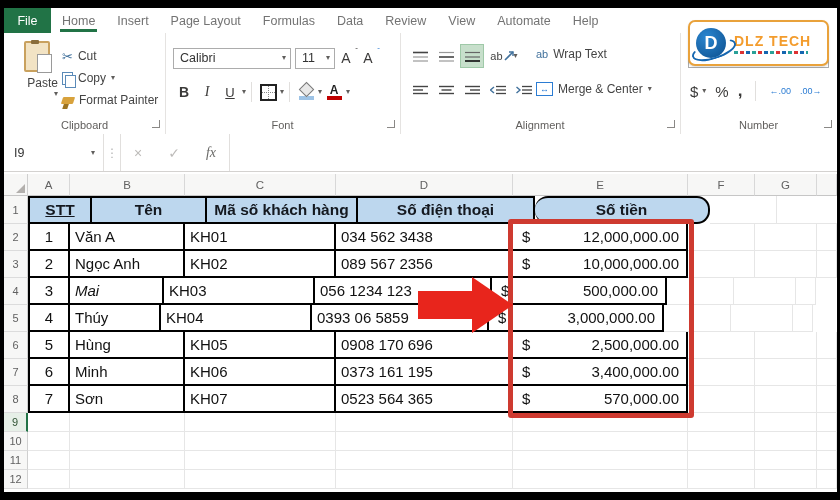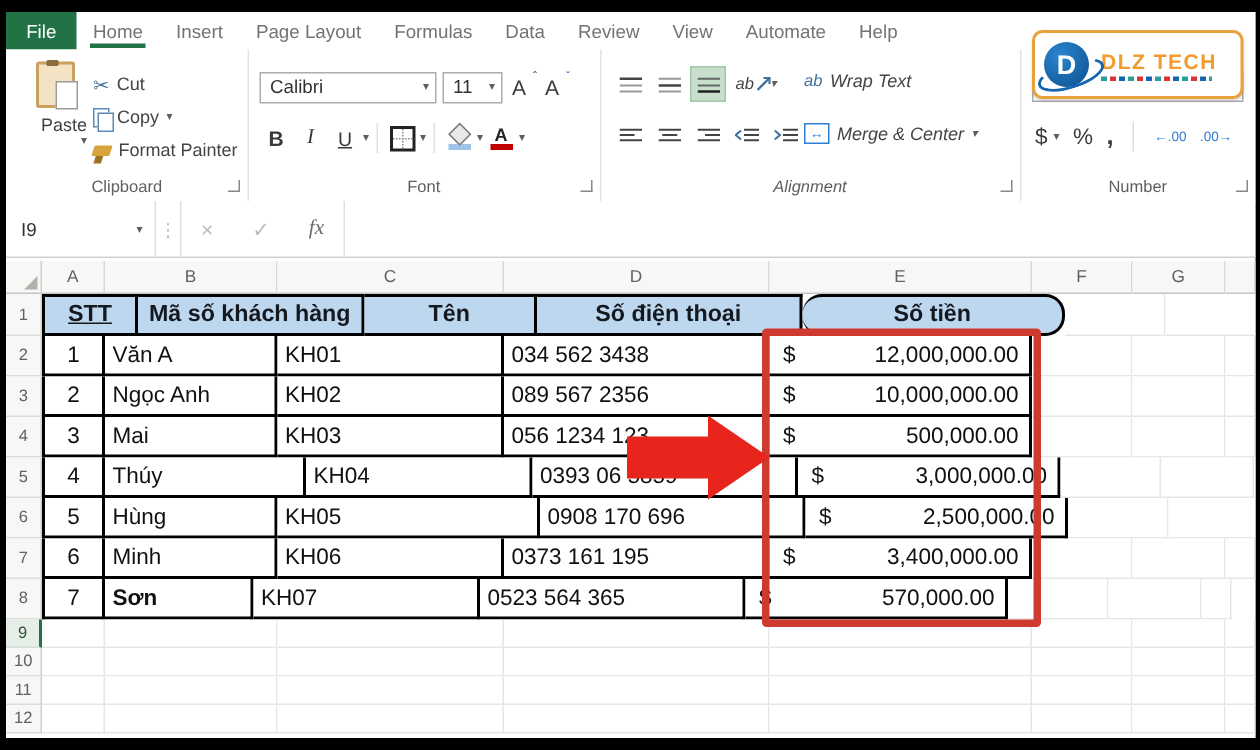--- a/index.html
+++ b/index.html
@@ -57,21 +57,21 @@
   .ico-fill{display:flex;flex-direction:column;align-items:center;}
   .ico-fill .tip{width:9px;height:9px;border:1.5px solid #7a7a7a;transform:rotate(45deg);margin-bottom:1px;background:#e8e8e8;}
   .cbar{width:15px;height:4px;}
   .fill-bar{background:#9dc3e6;}
   .fontcol{display:flex;flex-direction:column;align-items:center;line-height:1;}
   .fontcol .a{font-weight:bold;font-size:12px;color:#222;}
   .red-bar{background:#c00000;}
   .vsep{width:1px;height:20px;background:#e1dfdd;margin:0 4px;}
 
   
-  .g-align{left:396px;width:280px;font-style:italic;}
+  .g-align{left:396px;width:280px;}
   .al-row1{position:absolute;left:8px;top:11px;display:flex;align-items:center;gap:2px;}
   .al-row2{position:absolute;left:8px;top:45px;display:flex;align-items:center;gap:2px;}
   .abtn{width:24px;height:24px;display:flex;align-items:center;justify-content:center;}
   .abtn.selected{background:#c7dfcb;border:1px solid #9fc9a8;box-sizing:border-box;}
   .wrap-btn{position:absolute;left:136px;top:14px;display:flex;align-items:center;gap:5px;}
   .merge-btn{position:absolute;left:136px;top:49px;display:flex;align-items:center;gap:5px;}
   .ico-ab{font-size:11px;color:#444;}
   .ico-merge{width:15px;height:12px;border:1px solid #2b7cd3;display:flex;align-items:center;justify-content:center;color:#2b7cd3;font-size:9px;}
 
   
@@ -359,22 +359,22 @@
           <div class="sh-col" style="width: 151px;">C</div>
           <div class="sh-col" style="width: 177px;">D</div>
           <div class="sh-col" style="width: 175px;">E</div>
           <div class="sh-col" style="width: 67px;">F</div>
           <div class="sh-col" style="width: 62px;">G</div>
           <div class="sh-col" style="width: 20px;"></div>
         </div>
         <div class="sh-row" style="height: 28px;">
           <div class="sh-rowhdr" style="width: 24px;">1</div>
           <div class="t-cell th first" style="width: 64px; text-decoration: underline;">STT</div>
+          <div class="t-cell th" style="width: 115px;">Tên</div>
           <div class="t-cell th" style="width: 151px;">Mã số khách hàng</div>
-          <div class="t-cell th" style="width: 115px;">Tên</div>
           <div class="t-cell th" style="width: 177px;">Số điện thoại</div>
           <div class="t-cell th" style="width: 175px; border-radius: 13px;">Số tiền</div>
           <div class="g-cell" style="width: 67px;"></div>
           <div class="g-cell" style="width: 62px;"></div>
           <div class="g-cell" style="width: 20px;"></div>
         </div>
         <div class="sh-row" style="height: 27px;">
           <div class="sh-rowhdr" style="width: 24px;">2</div>
           <div class="t-cell c-stt first" style="width: 42px;">1</div>
           <div class="t-cell c-name" style="width: 115px;">Văn A</div>
@@ -398,50 +398,50 @@
             <span>$</span>
             <span>10,000,000.00</span>
           </div>
           <div class="g-cell" style="width: 67px;"></div>
           <div class="g-cell" style="width: 62px;"></div>
           <div class="g-cell" style="width: 20px;"></div>
         </div>
         <div class="sh-row" style="height: 27px;">
           <div class="sh-rowhdr" style="width: 24px;">4</div>
           <div class="t-cell c-stt first" style="width: 42px;">3</div>
-          <div class="t-cell c-name" style="width: 115px;">Mai</div>
+          <div class="t-cell c-name" style="width: 94px; font-style: italic;">Mai</div>
           <div class="t-cell c-code" style="width: 151px;">KH03</div>
           <div class="t-cell c-phone" style="width: 177px;">056 1234 123</div>
           <div class="t-cell c-amt" style="width: 175px;">
             <span>$</span>
             <span>500,000.00</span>
           </div>
           <div class="g-cell" style="width: 67px;"></div>
           <div class="g-cell" style="width: 62px;"></div>
           <div class="g-cell" style="width: 20px;"></div>
         </div>
         <div class="sh-row" style="height: 27px;">
           <div class="sh-rowhdr" style="width: 24px;">5</div>
           <div class="t-cell c-stt first" style="width: 42px;">4</div>
-          <div class="t-cell c-name" style="width: 134px;">Thúy</div>
+          <div class="t-cell c-name" style="width: 91px;">Thúy</div>
           <div class="t-cell c-code" style="width: 151px;">KH04</div>
           <div class="t-cell c-phone" style="width: 177px;">0393 06 5859</div>
           <div class="t-cell c-amt" style="width: 175px;">
             <span>$</span>
             <span>3,000,000.00</span>
           </div>
           <div class="g-cell" style="width: 67px;"></div>
           <div class="g-cell" style="width: 62px;"></div>
           <div class="g-cell" style="width: 20px;"></div>
         </div>
         <div class="sh-row" style="height: 27px;">
           <div class="sh-rowhdr" style="width: 24px;">6</div>
           <div class="t-cell c-stt first" style="width: 42px;">5</div>
           <div class="t-cell c-name" style="width: 115px;">Hùng</div>
-          <div class="t-cell c-code" style="width: 175px;">KH05</div>
+          <div class="t-cell c-code" style="width: 151px;">KH05</div>
           <div class="t-cell c-phone" style="width: 177px;">0908 170 696</div>
           <div class="t-cell c-amt" style="width: 175px;">
             <span>$</span>
             <span>2,500,000.00</span>
           </div>
           <div class="g-cell" style="width: 67px;"></div>
           <div class="g-cell" style="width: 62px;"></div>
           <div class="g-cell" style="width: 20px;"></div>
         </div>
         <div class="sh-row" style="height: 27px;">
@@ -454,21 +454,21 @@
             <span>$</span>
             <span>3,400,000.00</span>
           </div>
           <div class="g-cell" style="width: 67px;"></div>
           <div class="g-cell" style="width: 62px;"></div>
           <div class="g-cell" style="width: 20px;"></div>
         </div>
         <div class="sh-row" style="height: 27px;">
           <div class="sh-rowhdr" style="width: 24px;">8</div>
           <div class="t-cell c-stt first" style="width: 42px;">7</div>
-          <div class="t-cell c-name" style="width: 99px; font-weight: bold;">Sơn</div>
+          <div class="t-cell c-name" style="width: 115px;">Sơn</div>
           <div class="t-cell c-code" style="width: 151px;">KH07</div>
           <div class="t-cell c-phone" style="width: 177px;">0523 564 365</div>
           <div class="t-cell c-amt" style="width: 175px;">
             <span>$</span>
             <span>570,000.00</span>
           </div>
           <div class="g-cell" style="width: 67px;"></div>
           <div class="g-cell" style="width: 62px;"></div>
           <div class="g-cell" style="width: 20px;"></div>
         </div>

